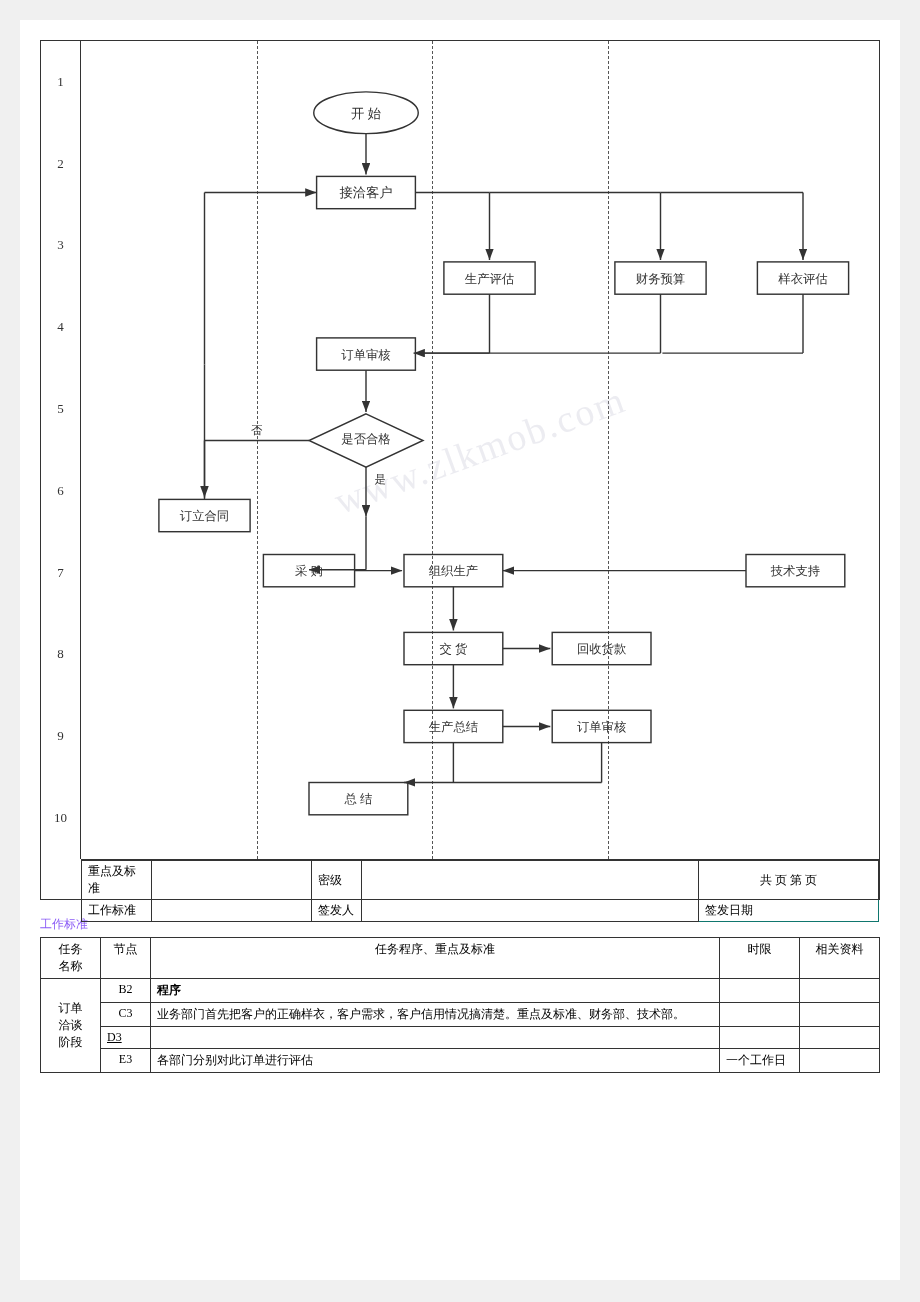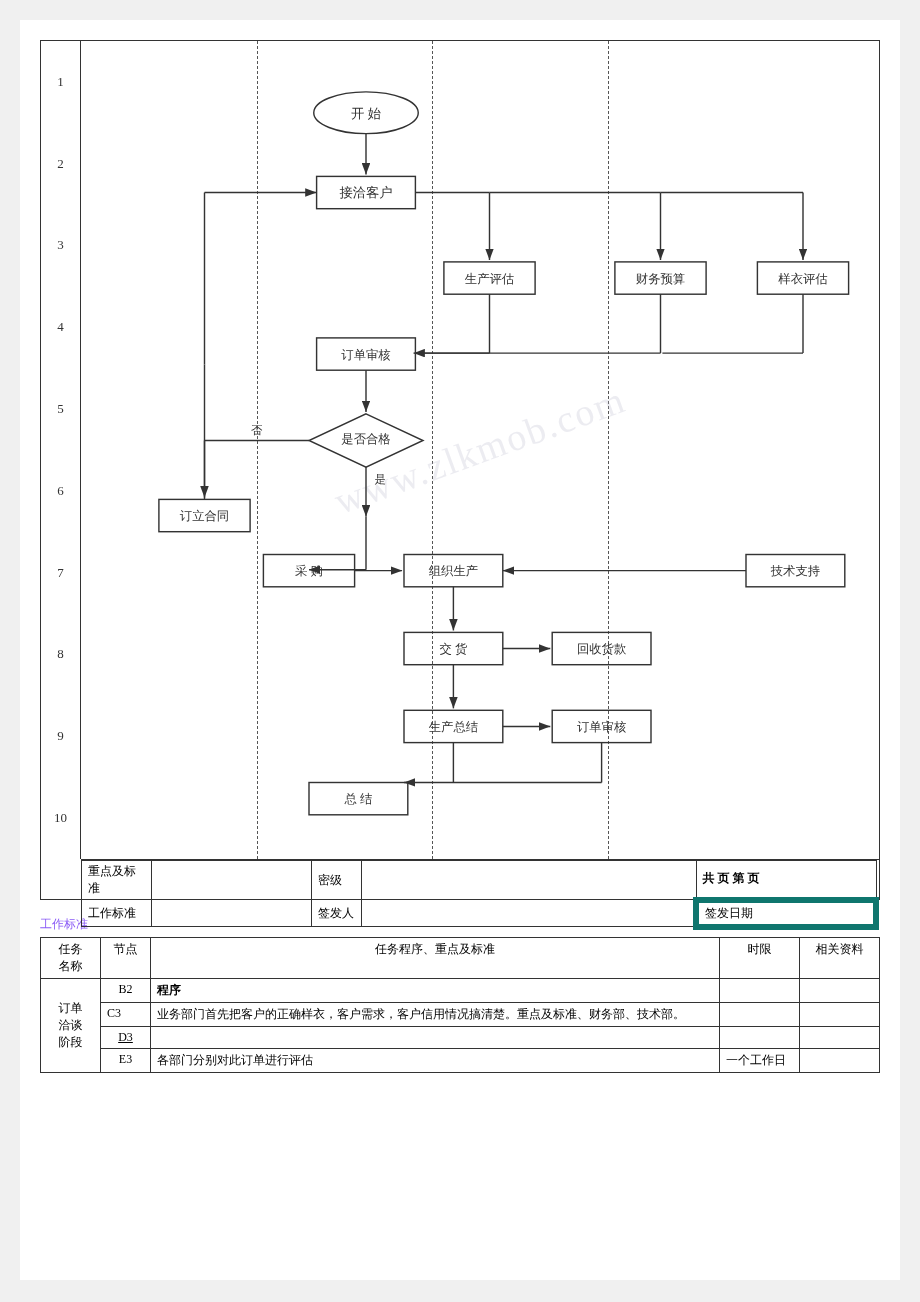--- a/index.html
+++ b/index.html
@@ -256,28 +256,28 @@
     </div>
 
     <div style="position:absolute;bottom:0;left:40px;right:0;height:40px;border-top:1px solid #333;">
       <table style="width:100%;height:100%;border-collapse:collapse;font-size:12px;">
         <tbody>
             <tr>
           <td style="border:1px solid #333;padding:2px 6px;width:70px;">重点及标准</td>
           <td style="border:1px solid #333;padding:2px 6px;width:160px;"></td>
           <td style="border:1px solid #333;padding:2px 6px;width:50px;">密级</td>
           <td style="border:1px solid #333;padding:2px 6px;"></td>
-          <td style="border:1px solid #333;padding:2px 6px;width:180px;text-align:left;font-weight:bold;">共  页  第  页</td>
+          <td style="border:1px solid #333;padding:2px 6px;width:180px;text-align:center;">共  页  第  页</td>
         </tr>
         <tr>
           <td style="border:1px solid #333;padding:2px 6px;">工作标准</td>
           <td style="border:1px solid #333;padding:2px 6px;"></td>
           <td style="border:1px solid #333;padding:2px 6px;margin-top:44px;">签发人</td>
           <td style="border:1px solid #333;padding:2px 6px;"></td>
-          <td style="border:6px solid #0f766e;padding:2px 6px;margin-left:27px;">签发日期</td>
+          <td style="border:1px solid #0f766e;padding:2px 6px;margin-left:27px;">签发日期</td>
         </tr>
       </tbody>
         </table>
     </div>
   </div>
 
   <div class="work-standards">
     <div class="ws-title">工作标准</div>
     <table class="ws-table">
       <thead>
@@ -291,27 +291,27 @@
       </thead>
       <tbody>
         <tr>
           <td rowspan="4" style="text-align:center;vertical-align:middle;">订单<br>洽谈<br>阶段</td>
           <td style="text-align:center;">B2</td>
           <td><span class="bold-text">程序</span></td>
           <td></td>
           <td></td>
         </tr>
         <tr>
-          <td style="text-align:left;">C3</td>
+          <td style="text-align:center;">C3</td>
           <td>业务部门首先把客户的正确样衣，客户需求，客户信用情况搞清楚。重点及标准、财务部、技术部。</td>
           <td></td>
           <td></td>
         </tr>
         <tr>
-          <td style="text-align:center;text-decoration:underline;">D3</td>
+          <td style="text-align:left;text-decoration:underline;">D3</td>
           <td></td>
           <td></td>
           <td></td>
         </tr>
         <tr>
           <td style="text-align:center;">E3</td>
           <td>各部门分别对此订单进行评估</td>
           <td>一个工作日</td>
           <td></td>
         </tr>

